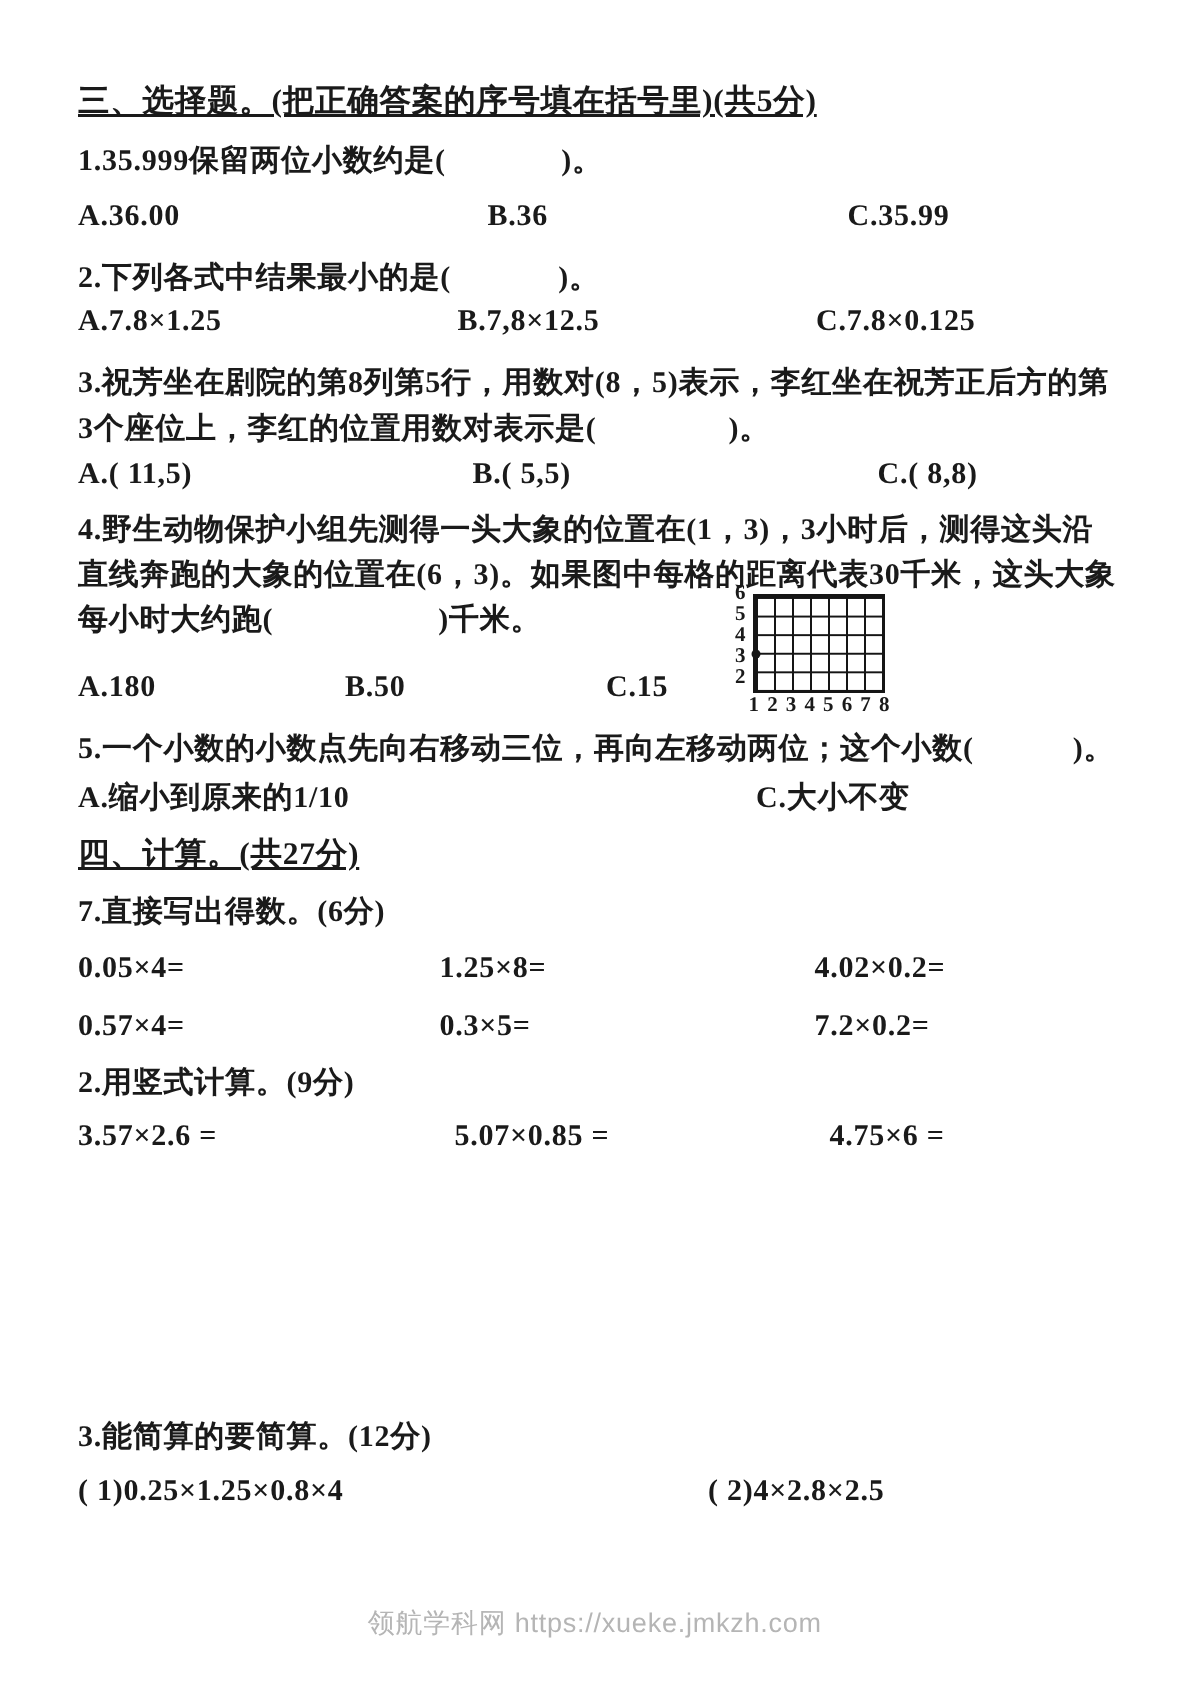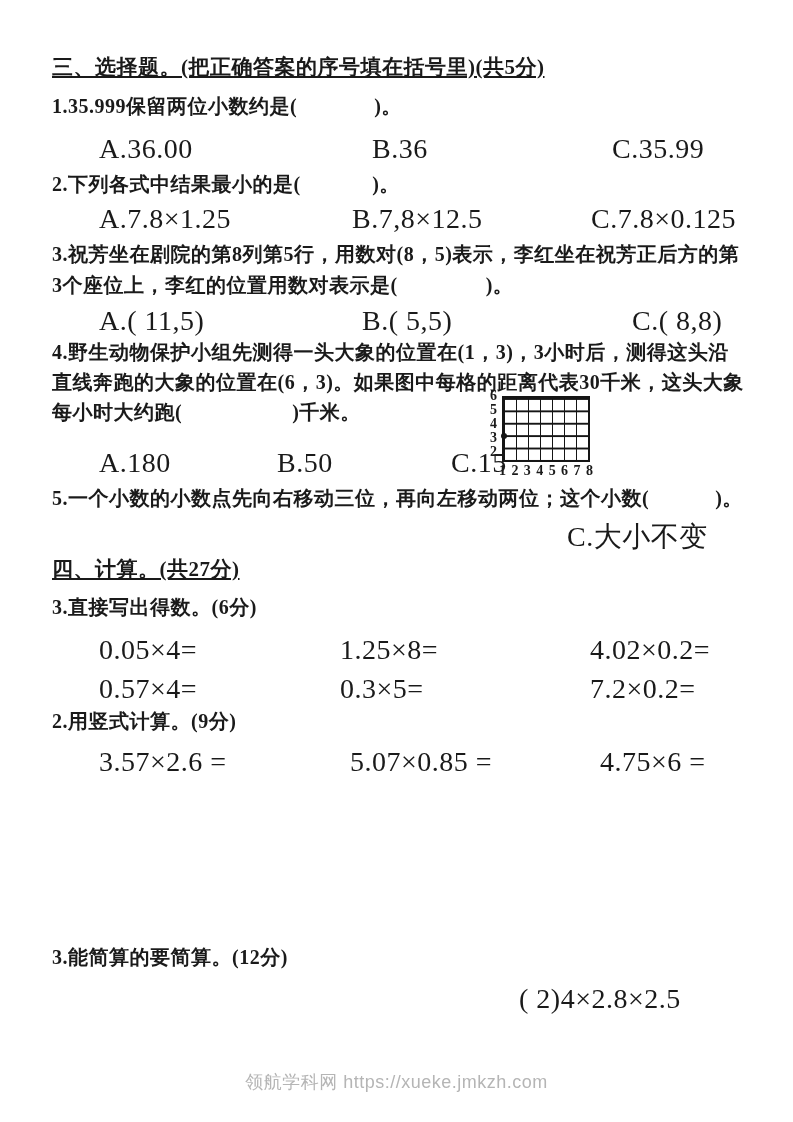--- a/index.html
+++ b/index.html
@@ -23,24 +23,23 @@
   .optrow{
     position:absolute;
     left:52px;
     width:720px;
     height:26px;
   }
   .opt{
     position:absolute;
     top:0;
     white-space:pre;
-    font-size:28px;
-    font-weight:400;
+    font-size:20px;
+    font-weight:700;
     letter-spacing:0.5px;
-    margin-left:47px;
   }
   
   .grid-fig{
     position:absolute;
     left:486px;
     top:396px;
     display:flex;
     align-items:flex-start;
   }
   .grid-ylabels{
@@ -153,42 +152,44 @@
 </div>
 
 <div class="optrow" style="top:447px">
   <span class="opt" style="left:0px">A.180</span>
   <span class="opt" style="left:178px">B.50</span>
   <span class="opt" style="left:352px">C.15</span>
 </div>
 
 <div class="line" style="top:485px">5.一个小数的小数点先向右移动三位，再向左移动两位；这个小数(            )。</div>
 <div class="optrow" style="top:518px">
-  <span class="opt" style="left:468px">C.大小不变</span>
+  <span class="opt" style="left:0px">A.缩小到原来的1/10</span>
+  <span class="opt" style="left:452px">C.大小不变</span>
 </div>
 
 <div class="line hdr" style="top:555px">四、计算。(共27分)</div>
 
-<div class="line" style="top:594px">3.直接写出得数。(6分)</div>
+<div class="line" style="top:594px">7.直接写出得数。(6分)</div>
 <div class="optrow" style="top:634px">
   <span class="opt" style="left:0px">0.05×4=</span>
   <span class="opt" style="left:241px">1.25×8=</span>
   <span class="opt" style="left:491px">4.02×0.2=</span>
 </div>
 <div class="optrow" style="top:673px">
   <span class="opt" style="left:0px">0.57×4=</span>
   <span class="opt" style="left:241px">0.3×5=</span>
   <span class="opt" style="left:491px">7.2×0.2=</span>
 </div>
 
 <div class="line" style="top:708px">2.用竖式计算。(9分)</div>
 <div class="optrow" style="top:746px">
   <span class="opt" style="left:0px">3.57×2.6 =</span>
   <span class="opt" style="left:251px">5.07×0.85 =</span>
   <span class="opt" style="left:501px">4.75×6 =</span>
 </div>
 
 <div class="line" style="top:944px">3.能简算的要简算。(12分)</div>
 <div class="optrow" style="top:983px">
+  <span class="opt" style="left:0px">( 1)0.25×1.25×0.8×4</span>
   <span class="opt" style="left:420px">( 2)4×2.8×2.5</span>
 </div>
 
 <div class="footer">领航学科网 https://xueke.jmkzh.com</div>
 
 </body></html>

